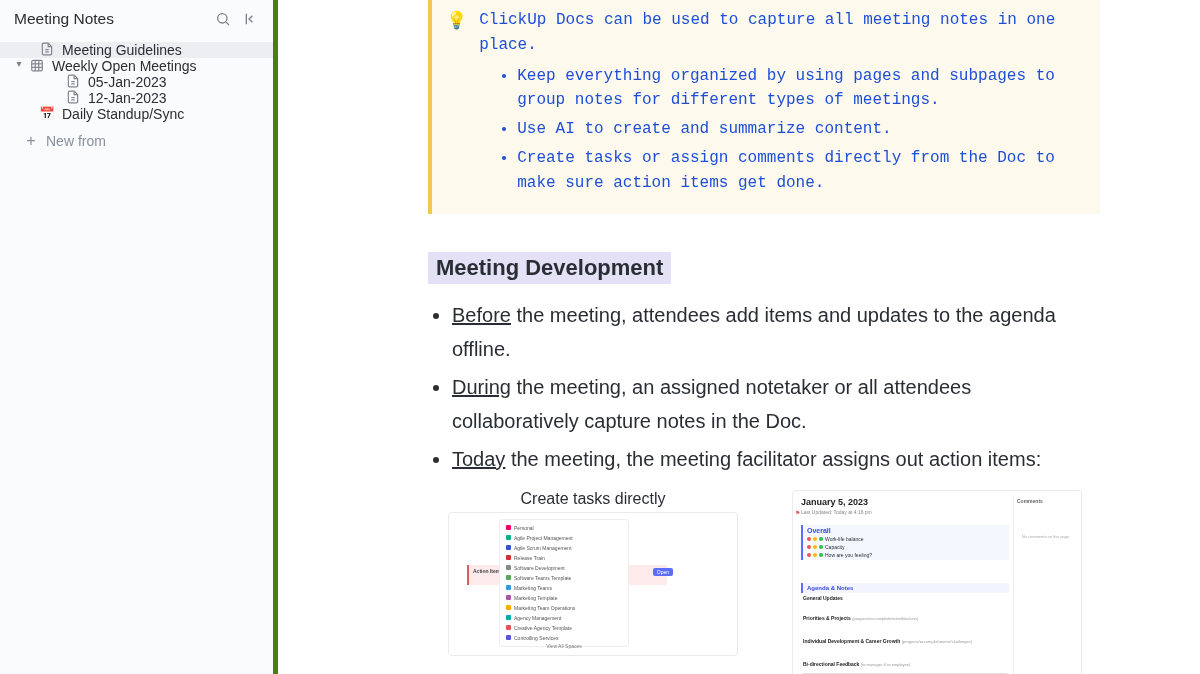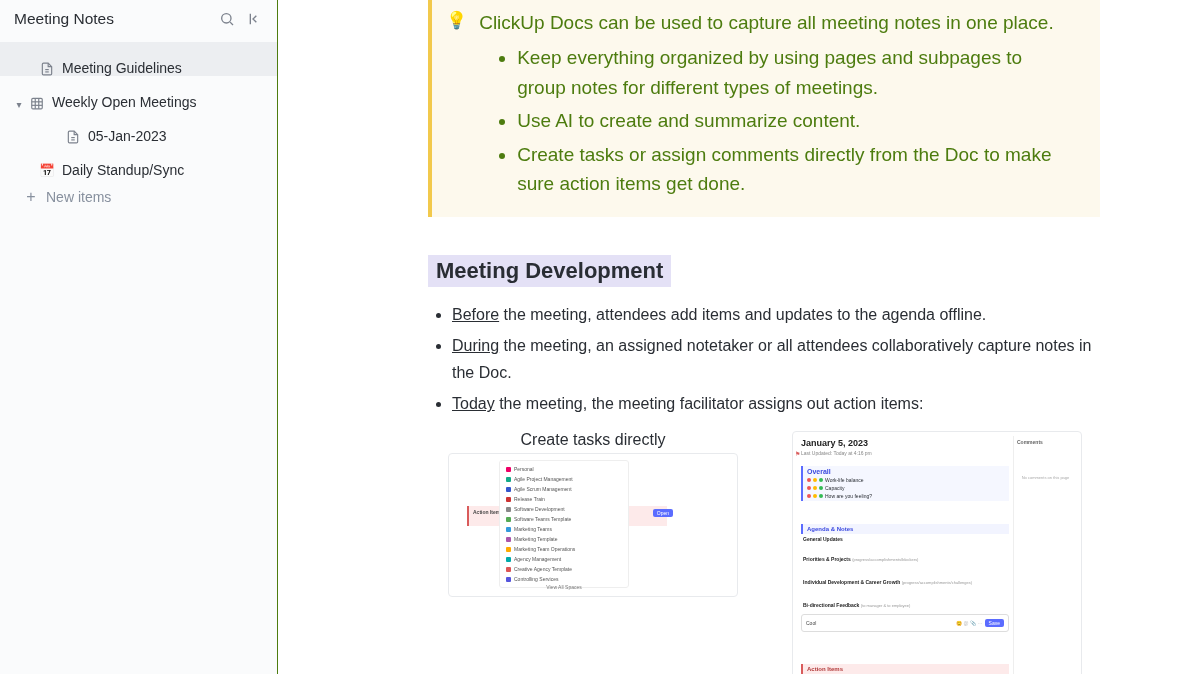--- a/index.html
+++ b/index.html
@@ -1,41 +1,41 @@
 <!DOCTYPE html>
 <html><head>
 <meta charset="utf-8">
 <style>
 * { box-sizing: border-box; margin: 0; padding: 0; }
 body { font-family: -apple-system, BlinkMacSystemFont, "Segoe UI", Helvetica, Arial, sans-serif; color: #2a2e34; background: #fff; display: flex; height: 674px; width: 1200px; overflow: hidden; }
-.sidebar { width: 278px; background: #fafbfc; border-right: 1px solid #4d7c0f; display: flex; flex-direction: column; }
+.sidebar { width: 278px; background: #fafbfc; border-right: 5px solid #4d7c0f; display: flex; flex-direction: column; }
 .sidebar-header { display: flex; align-items: center; justify-content: space-between; padding: 10px 14px 10px 14px; }
 .sidebar-title { font-size: 15.5px; font-weight: 500; color: #2a2e34; }
 .sidebar-header-icons { display: flex; gap: 12px; align-items: center; }
 .icon { display: inline-flex; color: #7c828d; }
 .sidebar-tree { padding: 4px 0; }
-.tree-item { display: flex; align-items: flex-end; height: 34px; padding: 0 12px 0 12px; font-size: 14px; color: #2a2e34; cursor: pointer; }
+.tree-item { display: flex; align-items: flex-start; height: 16px; padding: 0 12px 0 12px; font-size: 14px; color: #2a2e34; cursor: pointer; }
 .tree-item.selected { background: #eceef1; }
 .tree-item .indent-0 { width: 10px; }
 .tree-item .indent-1 { width: 0px; }
 .tree-item .indent-2 { width: 36px; }
 .tree-item .chev { width: 14px; display:inline-flex; justify-content:center; margin-right: 2px; color:#7c828d; font-size:10px;}
 .tree-item .ticon { width: 18px; display:inline-flex; justify-content:center; margin-right: 6px; color:#7c828d; font-size:14px;}
 .tree-item .label { flex:1; white-space:nowrap; overflow:hidden; text-overflow:ellipsis; }
 .new-page { display:flex; align-items:center; height:30px; padding:0 12px 0 22px; font-size:14px; color:#87909e; cursor:pointer; }
 .new-page .plus { width:18px; display:inline-flex; justify-content:center; margin-right:6px; font-size:16px; font-weight:400; line-height:1;}
 .main { flex:1; overflow:auto; padding: 0 100px 40px 150px; }
 .callout { display:flex; background:#fdf9ed; border-left:4px solid #f2c94c; padding: 8px 18px 14px 14px; }
 .callout-emoji { font-size:17px; margin-right:12px; margin-top:2px; }
-.callout-body { flex:1; font-size:19px; line-height:1.55; color:#4d7c0f;}
+.callout-body { flex:1; font-size:16px; line-height:1.55; color:#1d4ed8;font-family:Liberation Mono, monospace;}
 .callout-main { margin-bottom:6px; }
 .callout-body ul { list-style:disc; padding-left:22px; }
 .callout-body li { margin:4px 16px; }
 .section-heading { display:inline-block; background:#e4e1f6; font-size:22px; font-weight:600; padding:3px 8px; margin-top:38px; margin-bottom:10px; color:#292d34;}
-.expect-list { list-style:disc; padding-left:24px; font-size:16px; line-height:1.7; }
+.expect-list { list-style:disc; padding-left:24px; font-size:20px; line-height:1.7; }
 .expect-list li { margin:4px 0; }
 .u { text-decoration:underline; }
 .screenshots-row { display:flex; gap:54px; margin-top:14px; margin-left:20px; }
 .shot-col { display:flex; flex-direction:column; align-items:center; }
 .shot-caption { font-size:16px; color:#2a2e34; margin-bottom:4px; }
 .shot-box { border:1px solid #e8eaed; border-radius:4px; background:#fff; position:relative; overflow:hidden;}
 .shot-a { width:290px; height:144px; }
 .shot-b { width:290px; height:260px; }
 
 .sa-list { position:absolute; left:50px; top:6px; width:130px; background:#fff; border:1px solid #eee; border-radius:3px; padding:3px 4px;}
@@ -120,31 +120,44 @@
           <svg width="14" height="14" viewBox="0 0 24 24" fill="none" stroke="currentColor" stroke-width="2">
             <path d="M14 2H6a2 2 0 0 0-2 2v16a2 2 0 0 0 2 2h12a2 2 0 0 0 2-2V8z"></path>
             <polyline points="14 2 14 8 20 8"></polyline>
             <line x1="9" y1="13" x2="15" y2="13"></line>
             <line x1="9" y1="17" x2="15" y2="17"></line>
           </svg>
         </span>
         <span class="label">05-Jan-2023</span>
       </div>
       <div class="tree-item">
+        <span class="indent-2"></span>
+        <span class="chev"></span>
+        <span class="ticon">
+          <svg width="14" height="14" viewBox="0 0 24 24" fill="none" stroke="currentColor" stroke-width="2">
+            <path d="M14 2H6a2 2 0 0 0-2 2v16a2 2 0 0 0 2 2h12a2 2 0 0 0 2-2V8z"></path>
+            <polyline points="14 2 14 8 20 8"></polyline>
+            <line x1="9" y1="13" x2="15" y2="13"></line>
+            <line x1="9" y1="17" x2="15" y2="17"></line>
+          </svg>
+        </span>
+        <span class="label">12-Jan-2023</span>
+      </div>
+      <div class="tree-item">
         <span class="indent-0"></span>
         <span class="chev"></span>
         <span class="ticon">
           <span style="font-size:13px;">📅</span>
         </span>
         <span class="label">Daily Standup/Sync</span>
       </div>
     </div>
   <div class="new-page">
     <span class="plus">+</span>
-    <span>New items</span>
+    <span>New from</span>
   </div>
 </aside>
 
 <main class="main">
   <div class="callout">
     <div class="callout-emoji">💡</div>
     <div class="callout-body">
       <div class="callout-main">ClickUp Docs can be used to capture all meeting notes in one place.</div>
       <ul id="callout-bullets">
           <li>Keep everything organized by using pages and subpages to group notes for different types of meetings.</li>

